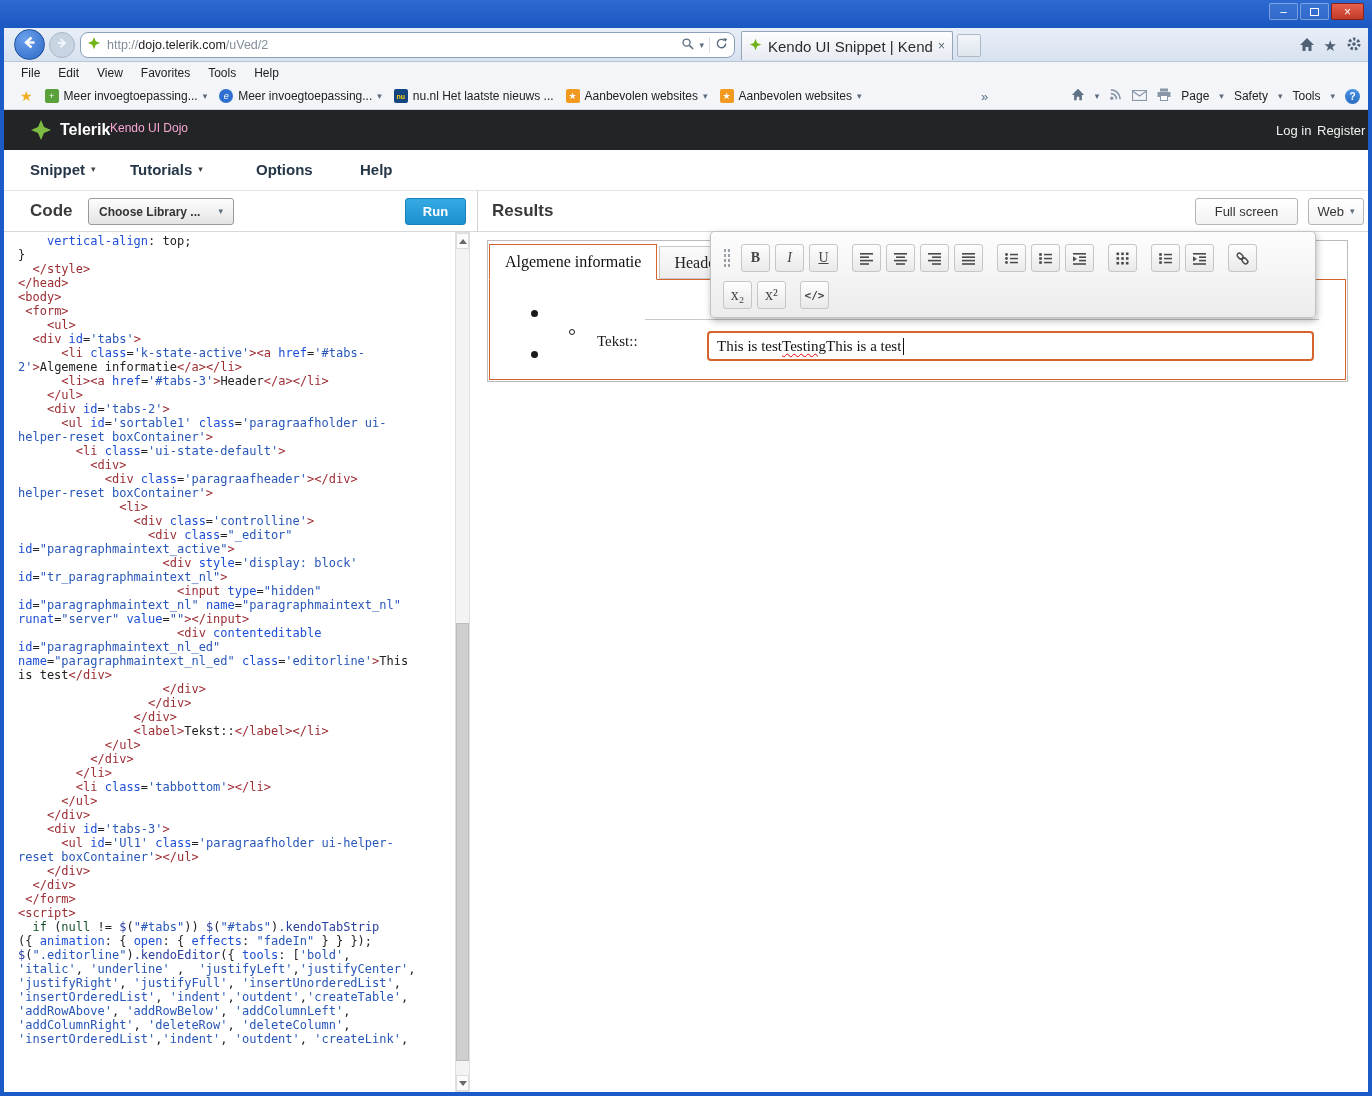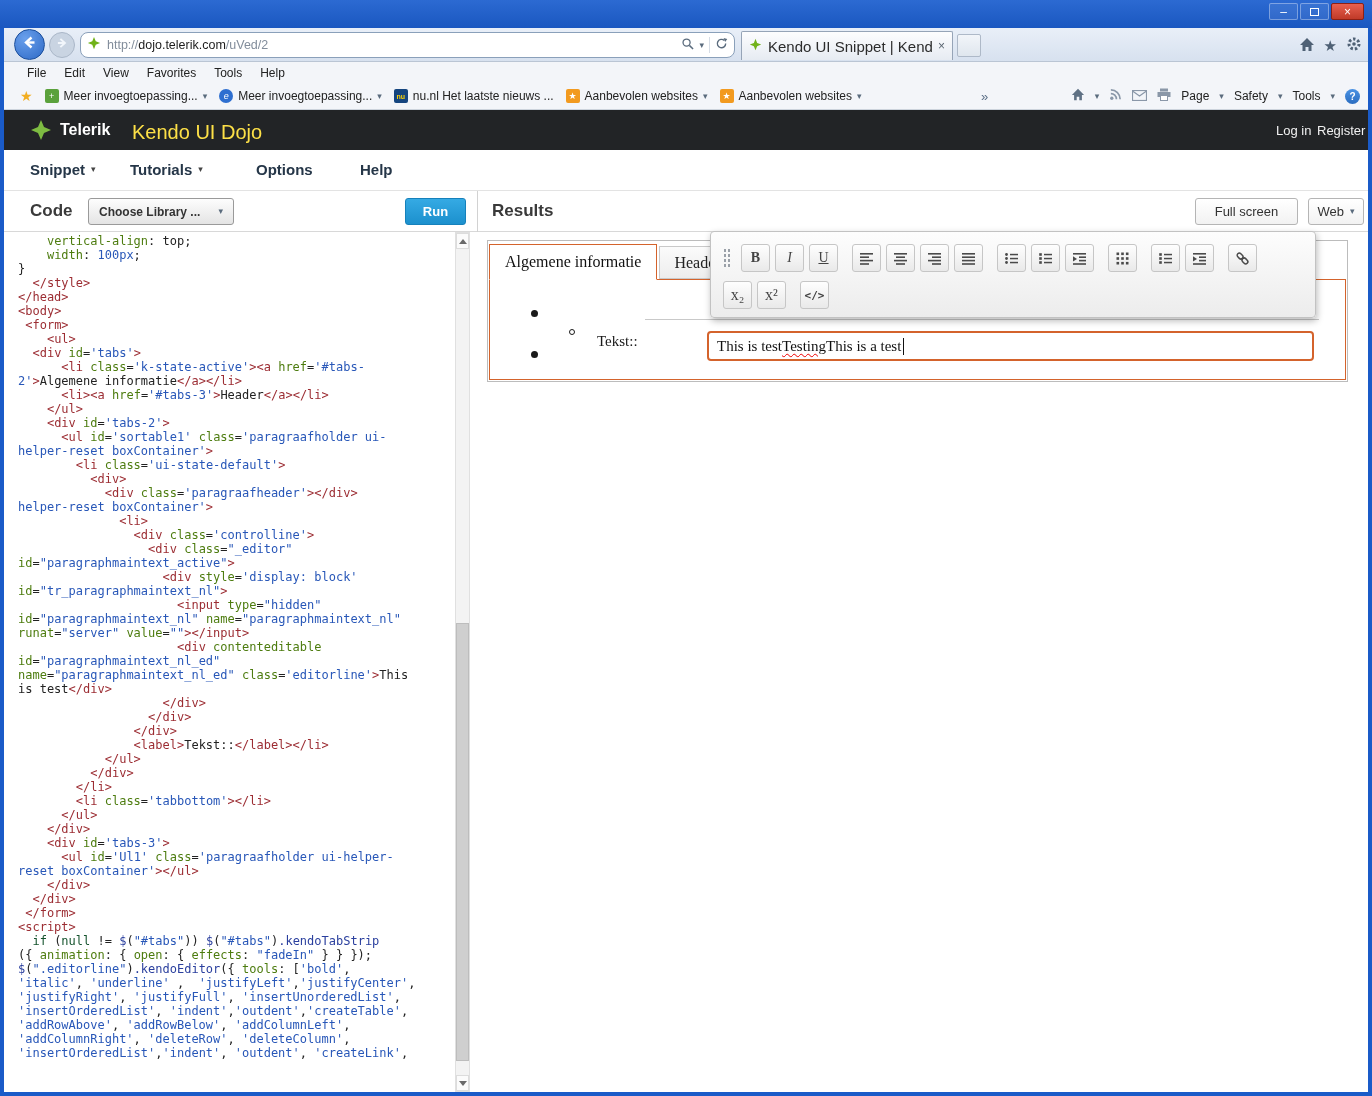--- a/index.html
+++ b/index.html
@@ -25,41 +25,41 @@
   .addr-icons{display:flex;align-items:center;gap:5px;color:#5a6b7d}
   .addr-sep{width:1px;height:16px;background:#d6dde6}
   .caret{font-size:9px;color:#5a6b7d;line-height:1}
   .btab{position:absolute;left:737px;top:3px;width:212px;height:29px;background:linear-gradient(#fdfdfe,#e6ebf2);border:1px solid #96a4b7;border-bottom:none;border-radius:2px 2px 0 0;display:flex;align-items:center;padding:0 7px;gap:6px}
   .btab-title{flex:1;font-size:15px;color:#2c2c2c;white-space:nowrap;overflow:hidden}
   .btab-close{font-size:12px;color:#5a6570}
   .newtabstub{position:absolute;left:953px;top:6px;width:24px;height:23px;background:linear-gradient(#f2f5f9,#dfe6ee);border:1px solid #aeb9c8;border-radius:2px}
   .navicons{position:absolute;right:6px;top:8px;display:flex;gap:9px;align-items:center;color:#4f6175}
 
   
-  .menurow{position:absolute;top:62px;left:4px;right:4px;height:21px;background:#f3f5f9;display:flex;align-items:center;padding-left:14px}
+  .menurow{position:absolute;top:62px;left:4px;right:4px;height:21px;background:#f3f5f9;display:flex;align-items:center;padding-left:8px}
   .menuitem{font-size:12px;color:#222;padding:0 9px}
 
   
   .favrow{position:absolute;top:83px;left:4px;right:4px;height:27px;background:#f3f5f9;border-bottom:1px solid #ccd3dc;display:flex;align-items:center;padding-left:16px;gap:12px}
   .goldstar{color:#f2ae22;font-size:14px}
   .favitem{display:flex;align-items:center;gap:5px;font-size:12px;color:#222;white-space:nowrap}
   .favic{width:14px;height:14px;border-radius:2px;display:flex;align-items:center;justify-content:center;font-size:9px;color:#fff;flex:0 0 auto}
   .ic-green{background:#5aa13c}.ic-blue{background:#2e6fd0;border-radius:50%;font-style:italic}
   .ic-nunl{background:#15457f;color:#ffd400;font-weight:bold;font-size:7px}
   .ic-orange{background:#f29a1f;color:#fff;font-size:9px}
   .favchevron{position:absolute;left:977px;font-size:13px;color:#5a6e86}
   .favright{position:absolute;right:8px;top:0;height:26px;display:flex;align-items:center;gap:10px;color:#5f7184}
   .cmdlabel{font-size:12px;color:#222}
   .helpcirc{width:15px;height:15px;border-radius:50%;background:linear-gradient(#4a92e4,#2a6dc0);color:#fff;font-size:10px;font-weight:bold;display:flex;align-items:center;justify-content:center}
 
   
   .telerikbar{position:absolute;top:110px;left:4px;right:4px;height:40px;background:#222426;overflow:hidden}
   .tlogo{position:absolute;left:26px;top:9px}
   .brandword{position:absolute;left:56px;top:11px;font-size:16px;font-weight:bold;color:#fff}
-  .brandproduct{position:absolute;left:128px;top:11px;font-size:20px;color:#fde047}
+  .brandproduct{position:absolute;left:106px;top:11px;font-size:12px;color:#f9a8d4}
   .loginlink{position:absolute;left:1272px;top:13px;font-size:13px;color:#f0f0f0}
   .registerlink{position:absolute;left:1313px;top:13px;font-size:13px;color:#f0f0f0;white-space:nowrap}
 
   
   .sitenav{position:absolute;top:150px;left:4px;right:4px;height:41px;background:#fff;border-bottom:1px solid #e3e3e3}
   .snav{position:absolute;top:11px;font-size:15px;font-weight:bold;color:#253648;display:flex;align-items:center;gap:6px}
   .snav .caret{color:#444}
 
   
   .panelheader{position:absolute;top:191px;left:4px;right:4px;height:41px;background:#fff;border-bottom:1px solid #d8d8d8}
@@ -71,21 +71,21 @@
   .fullscreenbtn{left:1191px;width:103px}
   .webbtn{left:1304px;width:56px}
 
   .vdivider{position:absolute;left:477px;top:191px;bottom:4px;width:1px;background:#d2d2d2}
 
   
   .contentband{position:absolute;top:232px;left:4px;right:4px;bottom:4px;background:#fff}
   .codepanel{position:absolute;left:0;top:0;bottom:0;width:473px}
   .codelines{position:absolute;left:14px;top:2px;right:26px;bottom:0;overflow:hidden}
   .code-line{white-space:pre;font-family:"DejaVu Sans Mono",monospace;font-size:12px;line-height:14px;color:#222}
-  .cs{color:#2857b8}.ct{color:#9c2d33}.ca{color:#4d7c0f}.ck{color:#14532d}.cm{color:#2a3f9e}.cn{color:#2857b8}
+  .cs{color:#2857b8}.ct{color:#9c2d33}.ca{color:#1d4ed8}.ck{color:#14532d}.cm{color:#2a3f9e}.cn{color:#2857b8}
 
   .codescroll{position:absolute;top:0;bottom:0;right:7px;width:15px;background:#f3f3f3;border:1px solid #e0e0e0}
   .sbbtn{position:absolute;left:0;right:0;height:16px;background:#fbfbfb;border:1px solid #dcdcdc;display:flex;align-items:center;justify-content:center}
   .sbbtn.up{top:0}.sbbtn.down{bottom:0}
   .tri-up{width:0;height:0;border-left:4px solid transparent;border-right:4px solid transparent;border-bottom:5px solid #6a6a6a}
   .tri-down{width:0;height:0;border-left:4px solid transparent;border-right:4px solid transparent;border-top:5px solid #6a6a6a}
   .sbthumb{position:absolute;left:0;right:0;top:390px;height:438px;background:#cfcfcf;border:1px solid #bdbdbd}
 
   .resultspanel{position:absolute;left:474px;right:0;top:0;bottom:0}
 
@@ -297,21 +297,20 @@
       </div>
   </div>
 
   <div class="vdivider"></div>
 
   <div class="contentband">
 
     <div class="codepanel">
       <div class="codelines">
           <div class="code-line">    <span class="ca">vertical-align</span>: top;</div>
-          <div class="code-line">    <span class="ca">width</span>: <span class="cn">100px</span>;</div>
           <div class="code-line">}</div>
           <div class="code-line">  <span class="ct">&lt;/style</span><span class="ct">&gt;</span></div>
           <div class="code-line"><span class="ct">&lt;/head</span><span class="ct">&gt;</span></div>
           <div class="code-line"><span class="ct">&lt;body</span><span class="ct">&gt;</span></div>
           <div class="code-line"> <span class="ct">&lt;form</span><span class="ct">&gt;</span></div>
           <div class="code-line">    <span class="ct">&lt;ul</span><span class="ct">&gt;</span></div>
           <div class="code-line">  <span class="ct">&lt;div</span> <span class="ca">id</span>=<span class="cs">'tabs'</span><span class="ct">&gt;</span></div>
           <div class="code-line">      <span class="ct">&lt;li</span> <span class="ca">class</span>=<span class="cs">'k-state-active'</span><span class="ct">&gt;</span><span class="ct">&lt;a</span> <span class="ca">href</span>=<span class="cs">'#tabs-</span></div>
           <div class="code-line"><span class="cs">2'</span><span class="ct">&gt;</span>Algemene informatie<span class="ct">&lt;/a</span><span class="ct">&gt;</span><span class="ct">&lt;/li</span><span class="ct">&gt;</span></div>
           <div class="code-line">      <span class="ct">&lt;li</span><span class="ct">&gt;</span><span class="ct">&lt;a</span> <span class="ca">href</span>=<span class="cs">'#tabs-3'</span><span class="ct">&gt;</span>Header<span class="ct">&lt;/a</span><span class="ct">&gt;</span><span class="ct">&lt;/li</span><span class="ct">&gt;</span></div>

